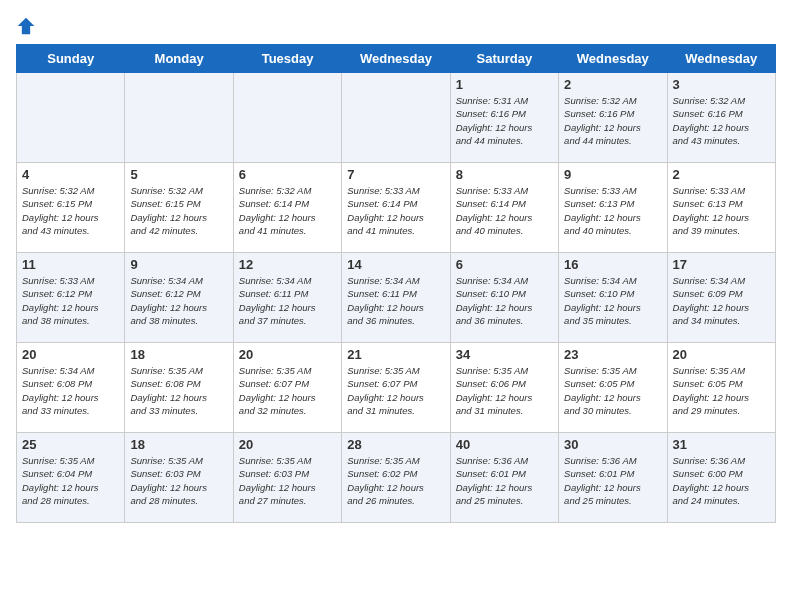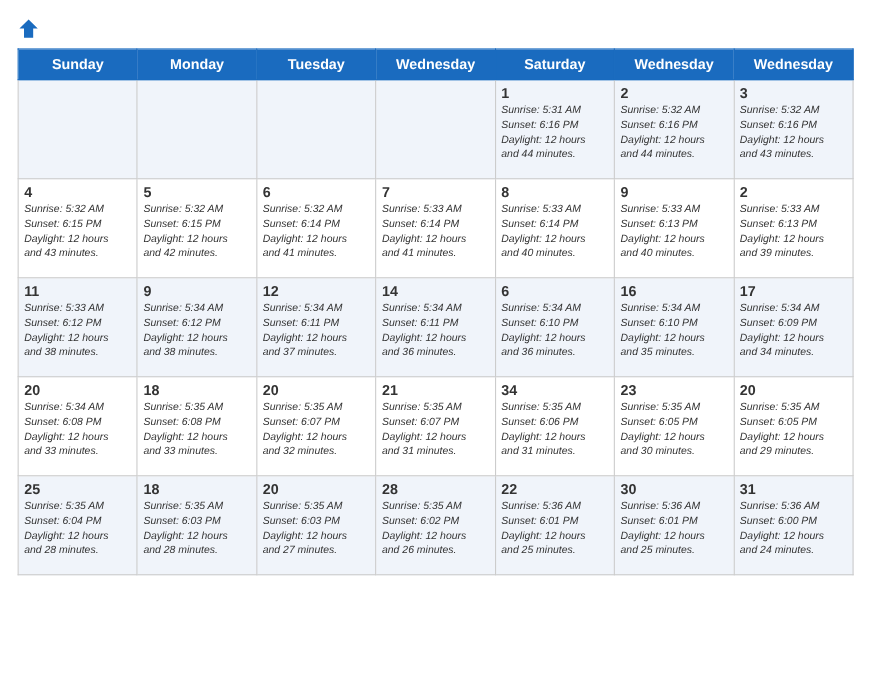--- a/index.html
+++ b/index.html
@@ -325,21 +325,21 @@
 and 27 minutes.</div>
         </td>
         <td>
           <span class="day-number">28</span>
           <div class="day-info" style="white-space: pre-line;">Sunrise: 5:35 AM
 Sunset: 6:02 PM
 Daylight: 12 hours
 and 26 minutes.</div>
         </td>
         <td>
-          <span class="day-number">22</span>
+          <span class="day-number">40</span>
           <div class="day-info" style="white-space: pre-line;">Sunrise: 5:36 AM
 Sunset: 6:01 PM
 Daylight: 12 hours
 and 25 minutes.</div>
         </td>
         <td>
           <span class="day-number">30</span>
           <div class="day-info" style="white-space: pre-line;">Sunrise: 5:36 AM
 Sunset: 6:01 PM
 Daylight: 12 hours

